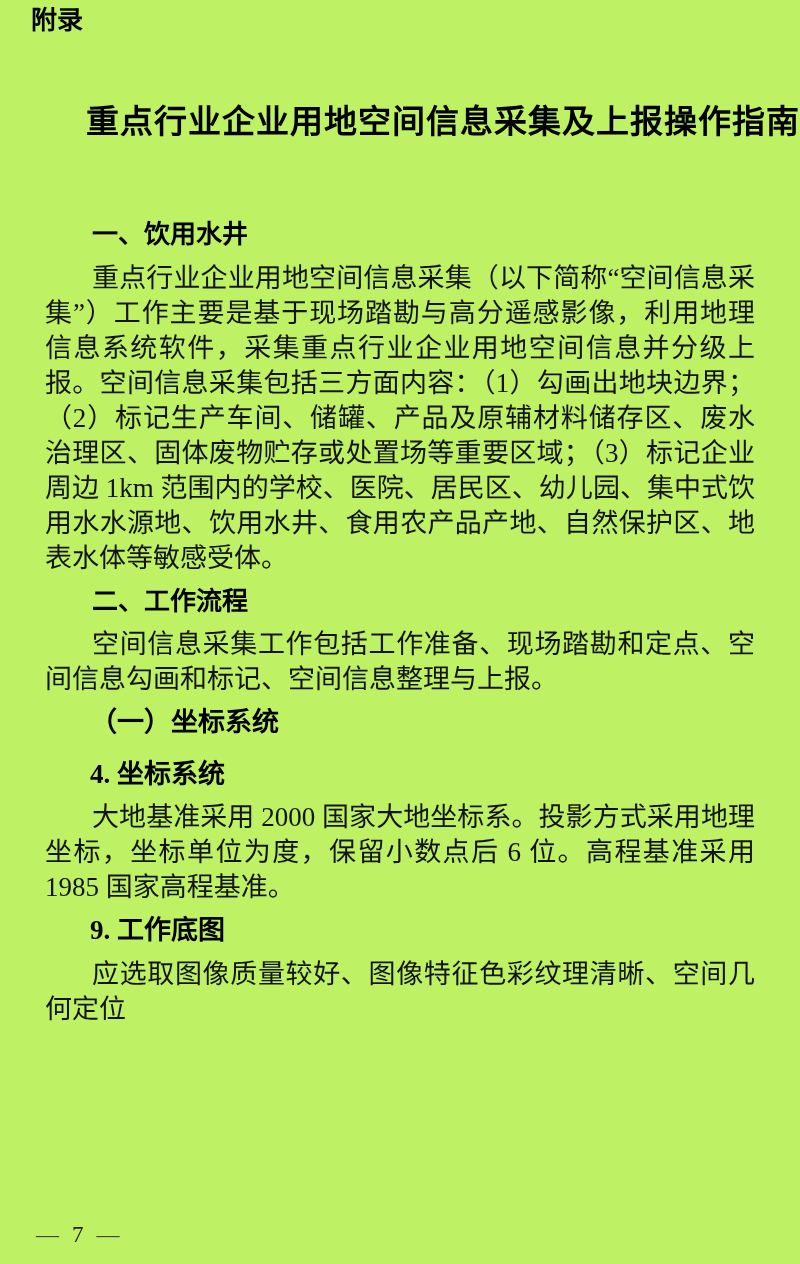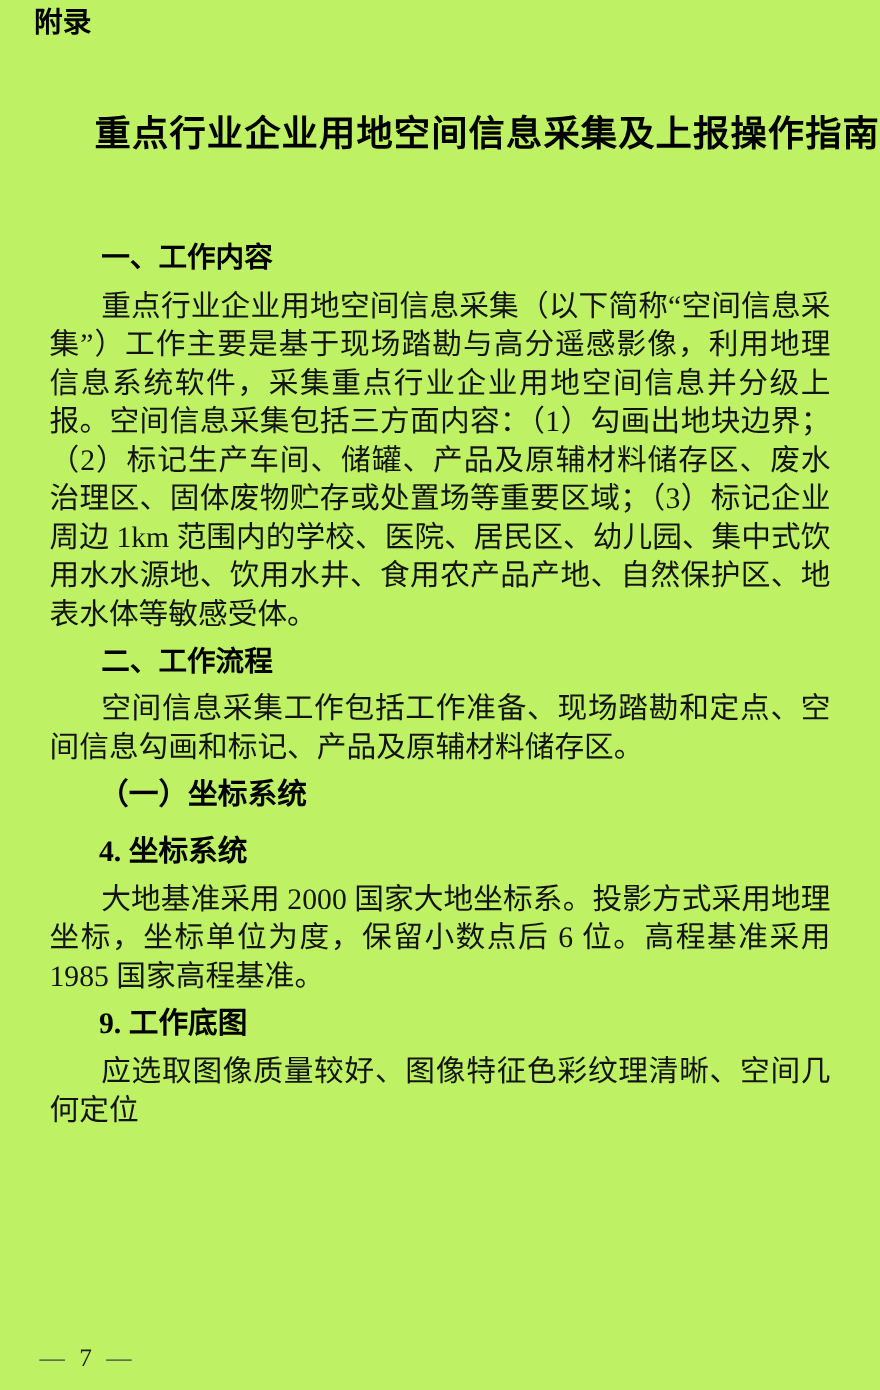--- a/index.html
+++ b/index.html
@@ -98,27 +98,27 @@
 <body>
 
 <div class="page">
 
   <div class="appendix-label">附录</div>
 
   <div class="doc-title">重点行业企业用地空间信息采集及上报操作指南</div>
 
   <div class="content">
 
-    <div class="sec-heading">一、工作内容</div>
+    <div class="sec-heading">一、饮用水井</div>
 
     <p class="body-para">重点行业企业用地空间信息采集（以下简称“空间信息采集”）工作主要是基于现场踏勘与高分遥感影像，利用地理信息系统软件，采集重点行业企业用地空间信息并分级上报。空间信息采集包括三方面内容：（1）勾画出地块边界；（2）标记生产车间、储罐、产品及原辅材料储存区、废水治理区、固体废物贮存或处置场等重要区域；（3）标记企业周边 1km 范围内的学校、医院、居民区、幼儿园、集中式饮用水水源地、饮用水井、食用农产品产地、自然保护区、地表水体等敏感受体。</p>
 
     <div class="sec-heading">二、工作流程</div>
 
-    <p class="body-para">空间信息采集工作包括工作准备、现场踏勘和定点、空间信息勾画和标记、产品及原辅材料储存区。</p>
+    <p class="body-para">空间信息采集工作包括工作准备、现场踏勘和定点、空间信息勾画和标记、空间信息整理与上报。</p>
 
     <div class="sub-heading">（一）坐标系统</div>
 
     <div class="sub-heading">4. 坐标系统</div>
 
     <p class="body-para">大地基准采用 2000 国家大地坐标系。投影方式采用地理坐标，坐标单位为度，保留小数点后 6 位。高程基准采用 1985 国家高程基准。</p>
 
     <div class="sub-heading">9. 工作底图</div>
 
     <p class="body-para">应选取图像质量较好、图像特征色彩纹理清晰、空间几何定位</p>

